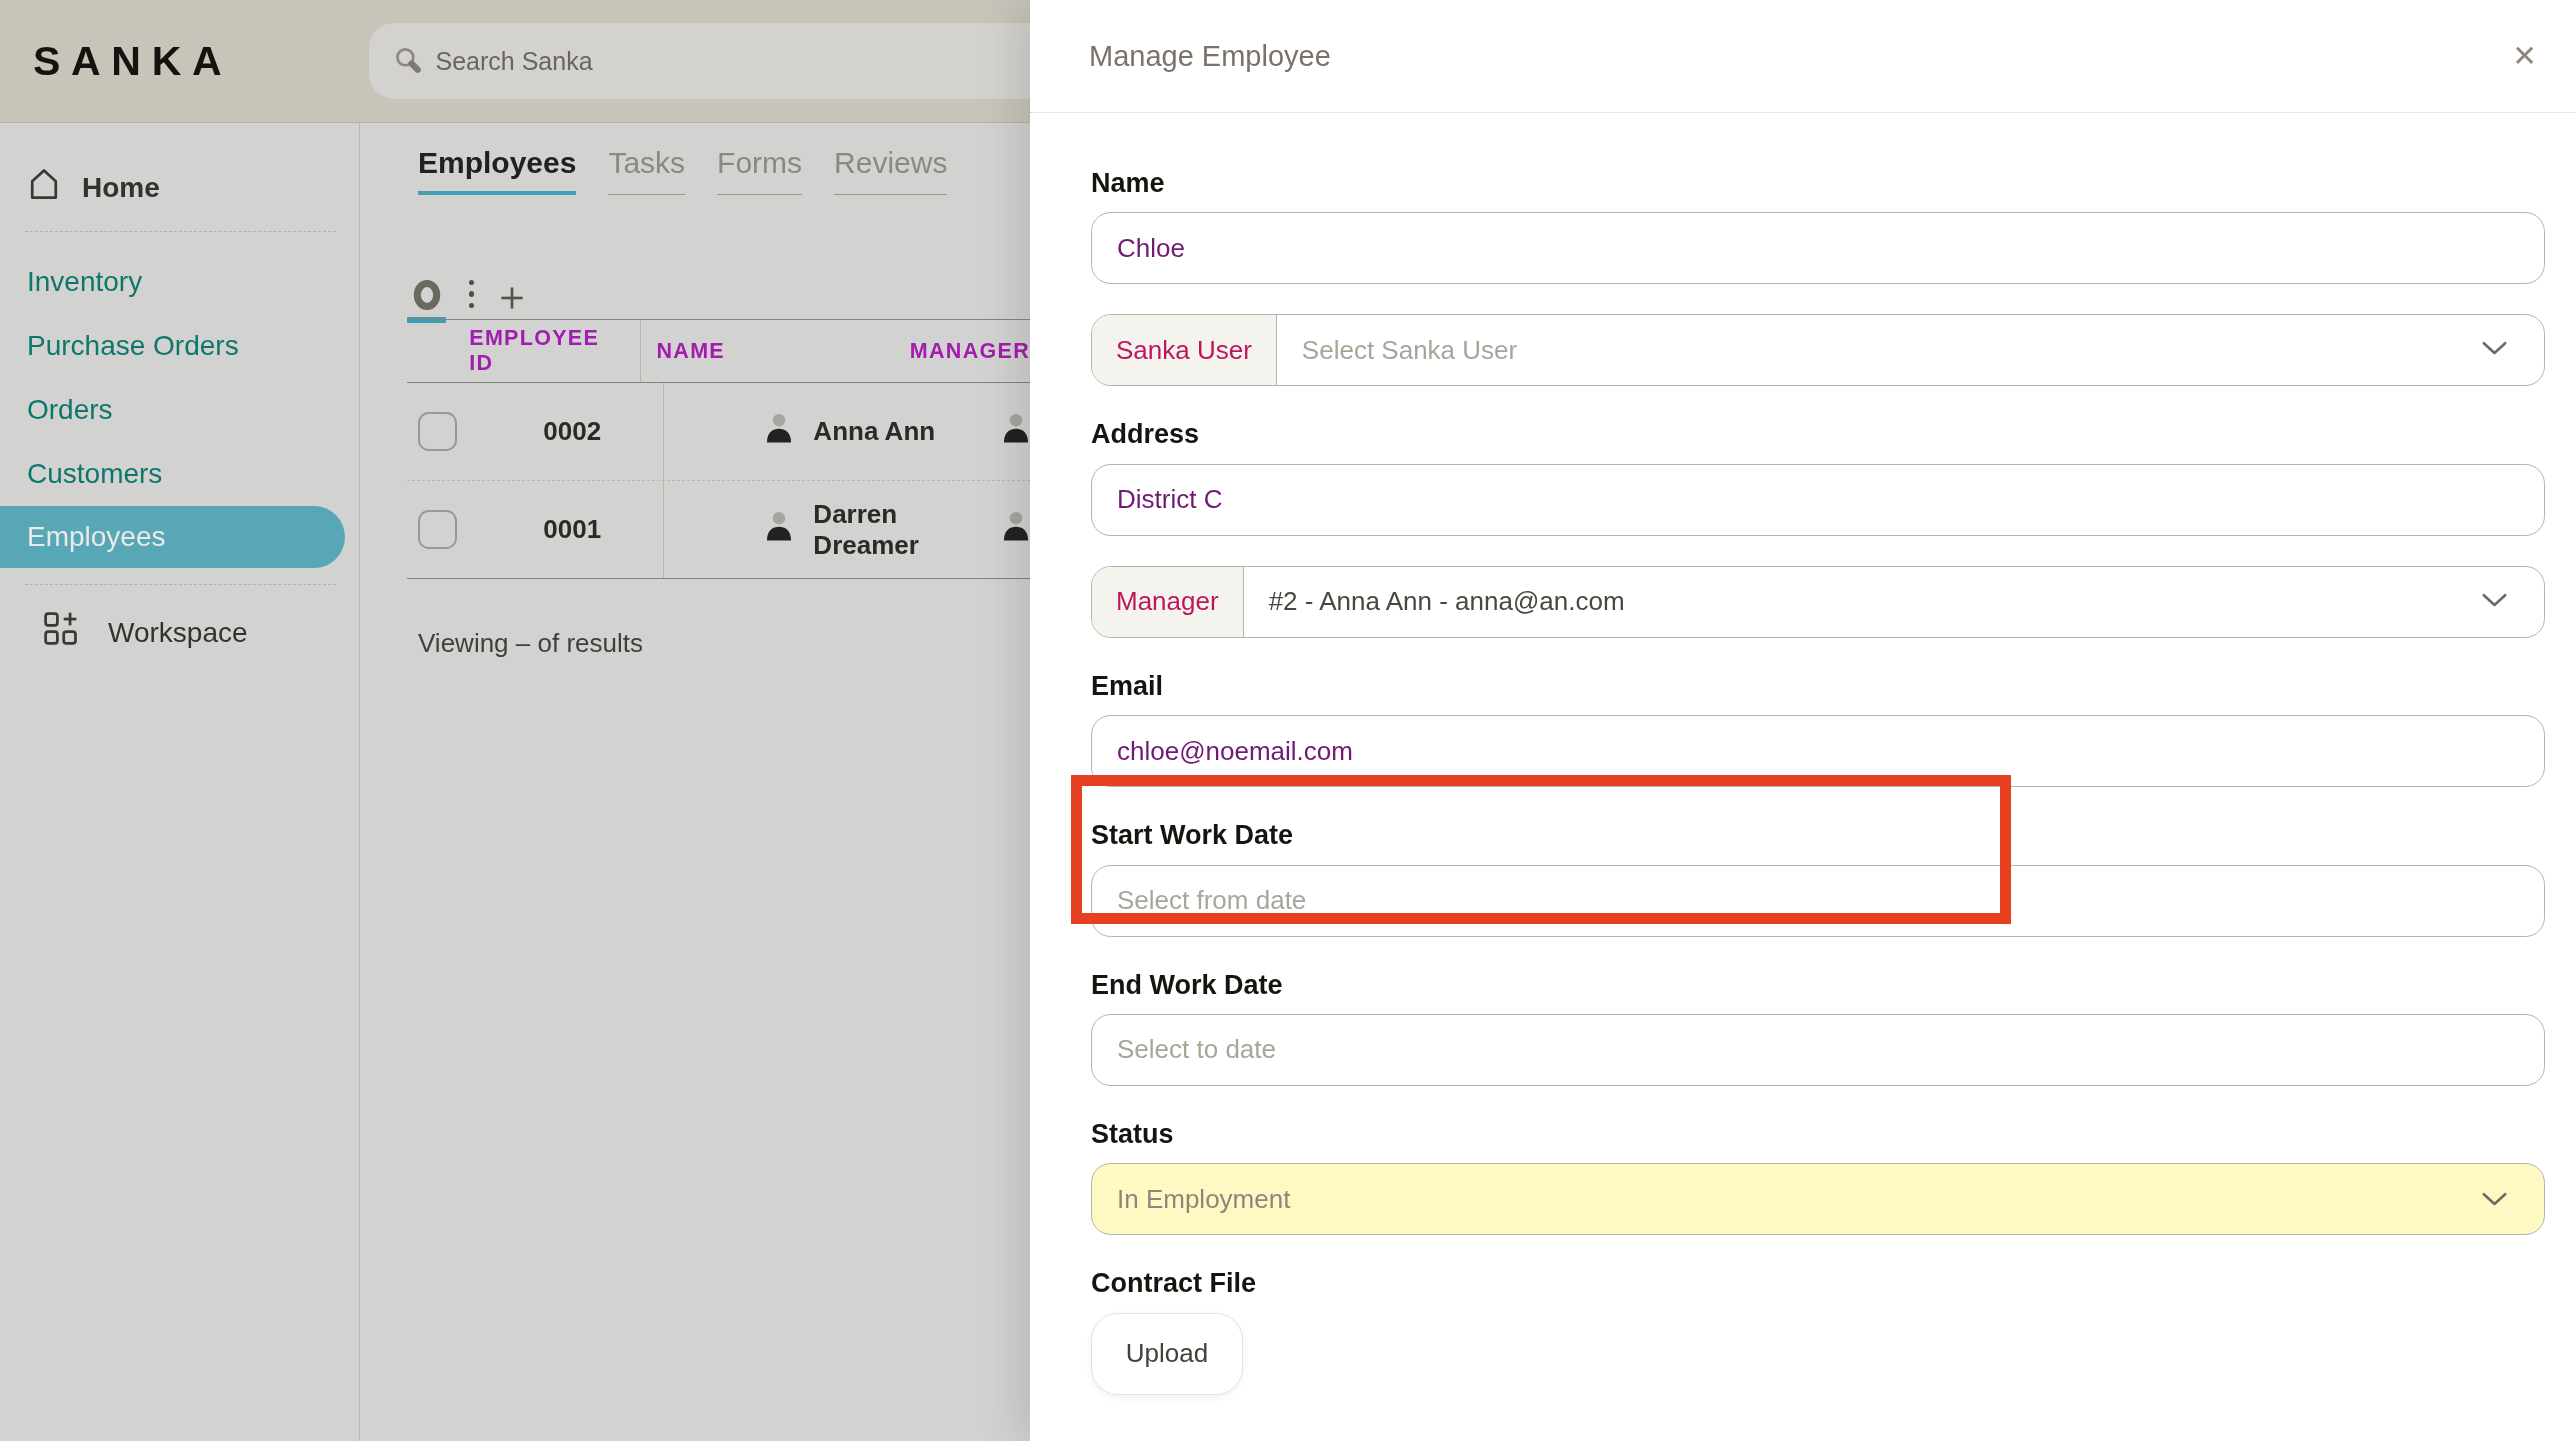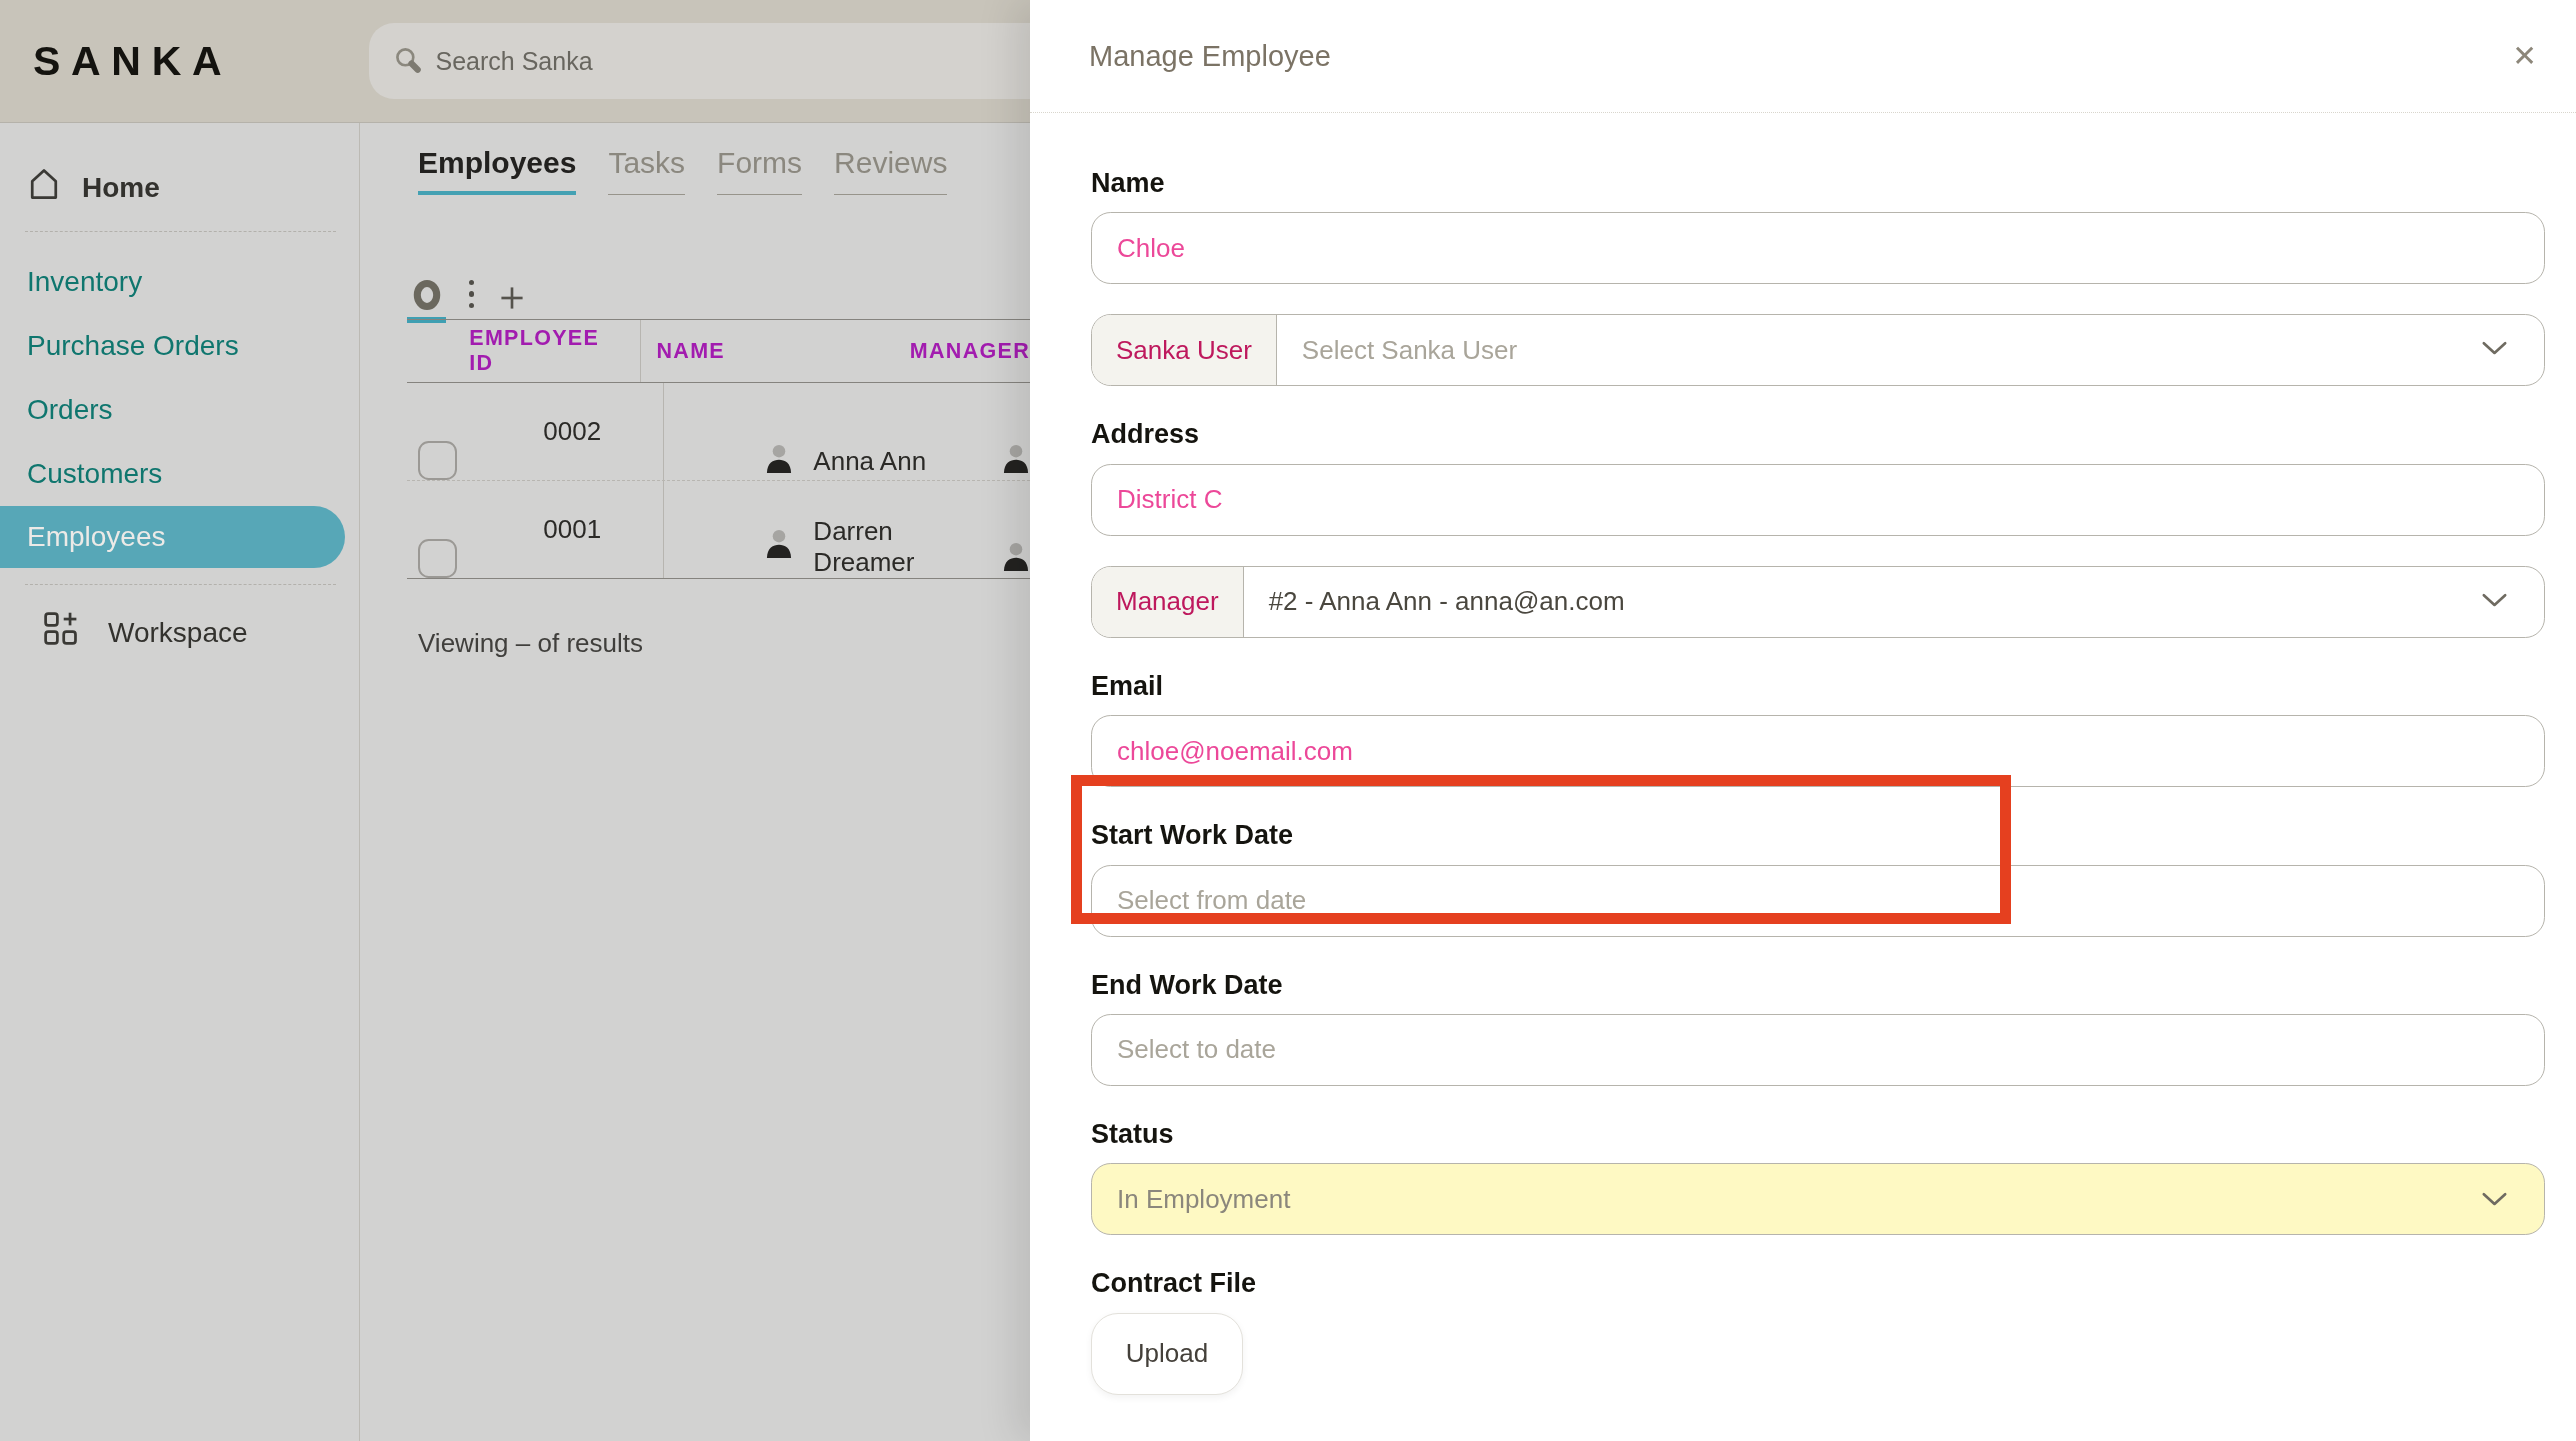--- a/index.html
+++ b/index.html
@@ -46,21 +46,21 @@
   .toolbar { position:absolute; left:45px; top:154px; display:flex; align-items:flex-end; gap:23px; }
   .viewtab { display:flex; flex-direction:column; align-items:center; gap:5.4px; cursor:pointer; }
   .viewtab .bar { width:39px; height:5.4px; background:#3f9fb2; }
   .kebab { display:flex; flex-direction:column; gap:6.3px; padding-bottom:14.3px; cursor:pointer; }
   .kebab i { width:5.4px; height:5.4px; border-radius:50%; background:#504e48; }
   .plusbtn { padding-bottom:7.2px; cursor:pointer; }
 
   .table { position:absolute; left:45px; top:195px; right:0; }
   .thead { display:flex; height:64px; border-top:1.8px solid #85837e; border-bottom:1.8px solid #85837e;
            align-items:center; font-size:21.5px; font-weight:bold; letter-spacing:1.3px; color:#a21caf; }
-  .trow { display:flex; height:98px; align-items:flex-end; font-size:26px; font-weight:normal; color:#2b2a27;gap:40px; }
+  .trow { display:flex; height:98px; align-items:center; font-size:26px; font-weight:bold; color:#2b2a27;gap:40px; }
   .trow.r1 { border-bottom:1.8px dashed #b8b6b1; }
   .trow.r2 { border-bottom:1.8px solid #85837e; }
   .c-cb { width:76px; display:flex; align-items:center; }
   .c-id { width:206px; align-self:stretch; display:flex; align-items:center;
           border-right:1.8px solid #b7b5b0; }
   .thead .c-id { justify-content:flex-end; padding-right:18px; }
   .trow  .c-id { padding-left:41px; }
   .c-name { width:322px; display:flex; align-items:center; }
   .thead .c-name { padding-left:15px; }
   .trow  .c-name { padding-left:61px; gap:20.6px; }
@@ -76,21 +76,21 @@
            box-shadow:-16px 0 36px rgba(0,0,0,0.10); z-index:3; }
   .modal-header { height:113px; display:flex; align-items:center; justify-content:space-between;
                   padding:0 39px 0 59px; border-bottom:1.8px dotted #d9d6cd; }
   .modal-title { font-size:29px; color:#7b7365; }
   .close-btn { background:none; border:none; font-size:29.5px; color:#8d877a; cursor:pointer;
                font-family:inherit; line-height:1; }
   .modal-body { padding:55px 31px 0 61px; position:relative; }
   .flabel { font-size:27px; font-weight:bold; color:#15140f; margin:33px 0 13.4px 0; }
   .flabel.first { margin-top:0; }
   .tinput { width:100%; height:72px; border:1.8px solid #b6b4ac; border-radius:19.7px;
-            padding:0 25px; font-size:26px; color:#ec4899; background:#fff; outline:none;
+            padding:0 25px; font-size:26px; color:#701a75; background:#fff; outline:none;
             font-family:inherit; display:block; }
   .tinput::placeholder { color:#a9a59a; opacity:1; }
   .group { display:flex; align-items:stretch; height:72px; border:1.8px solid #b6b4ac;
            border-radius:19.7px; margin-top:30px; position:relative; background:#fff; overflow:hidden; }
   .addon { background:#f4f3ee; border-right:1.8px solid #b6b4ac; display:flex; align-items:center;
            padding:0 24px; font-size:26px; font-weight:normal; color:#be185d; white-space:nowrap; }
   .gval { flex:1; display:flex; align-items:center; padding:0 25px; font-size:26px; }
   .gval.placeholder { color:#a9a59a; }
   .gval.value { color:#4a473f; }
   .chev { position:absolute; right:36px; top:50%; transform:translateY(-50%); }

